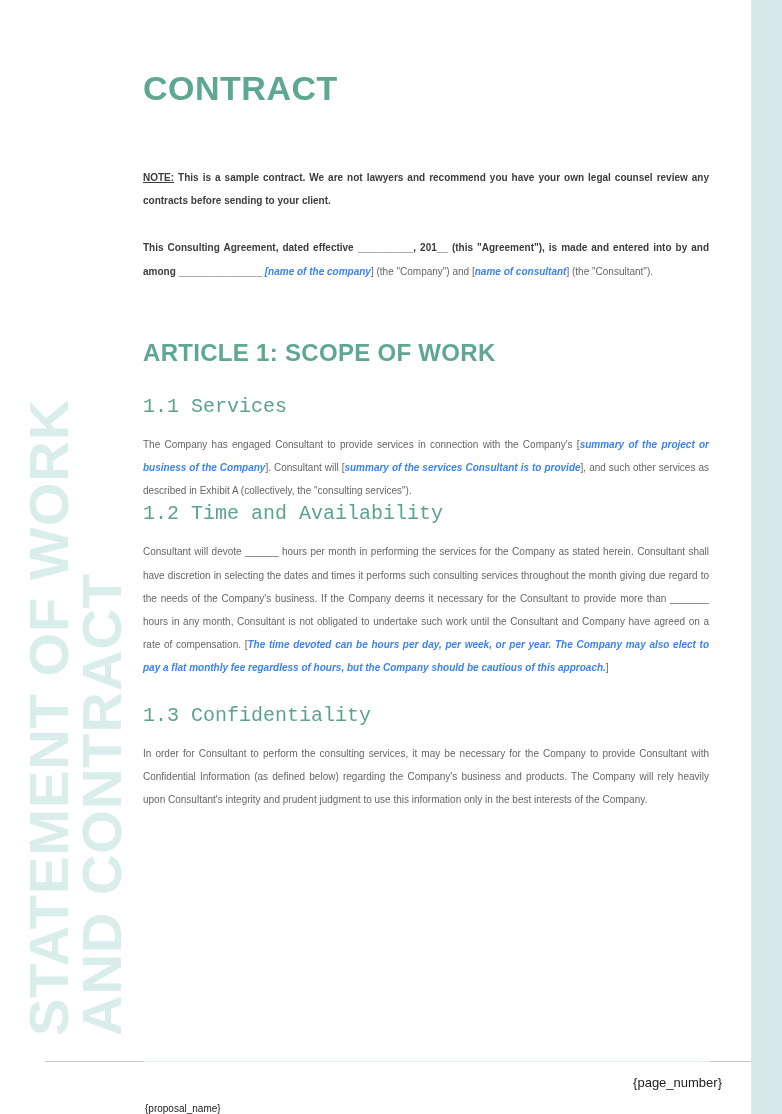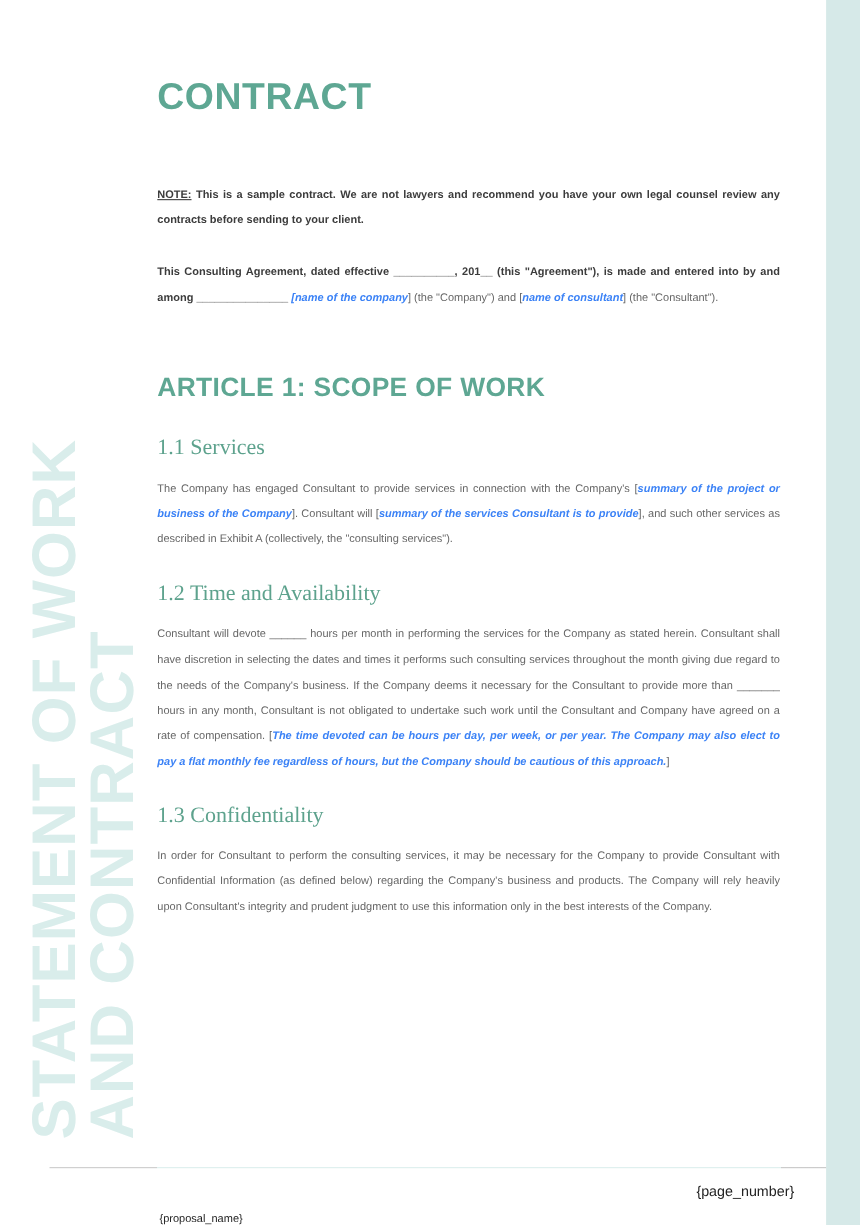--- a/index.html
+++ b/index.html
@@ -60,28 +60,28 @@
 
   .article-heading {
     margin-top: 56px;
     font-size: 24px;
     line-height: 27px;
     font-weight: bold;
     letter-spacing: 0.3px;
     color: #5ea793;
   }
   .section-heading {
-    font-family: Liberation Serif, serif;
+    font-family: Liberation Mono, monospace;
     font-size: 20px;
     line-height: 24px;
     font-weight: normal;
     color: #5da28d;
   }
   .sh-1 { margin-top: 29px; }
-  .sh-2 { margin-top: 25px; }
+  .sh-2 { }
   .sh-3 { margin-top: 24px; }
   .section-body { margin-top: 14px; }
 
   
   .footer-divider {
     position: absolute; left: 45px; top: 1061px;
     width: 706px; height: 1px;
     background: linear-gradient(to right,
       #cbcbcb 0px, #cbcbcb 98px,
       #dceeed 98px, #dceeed 665px,

